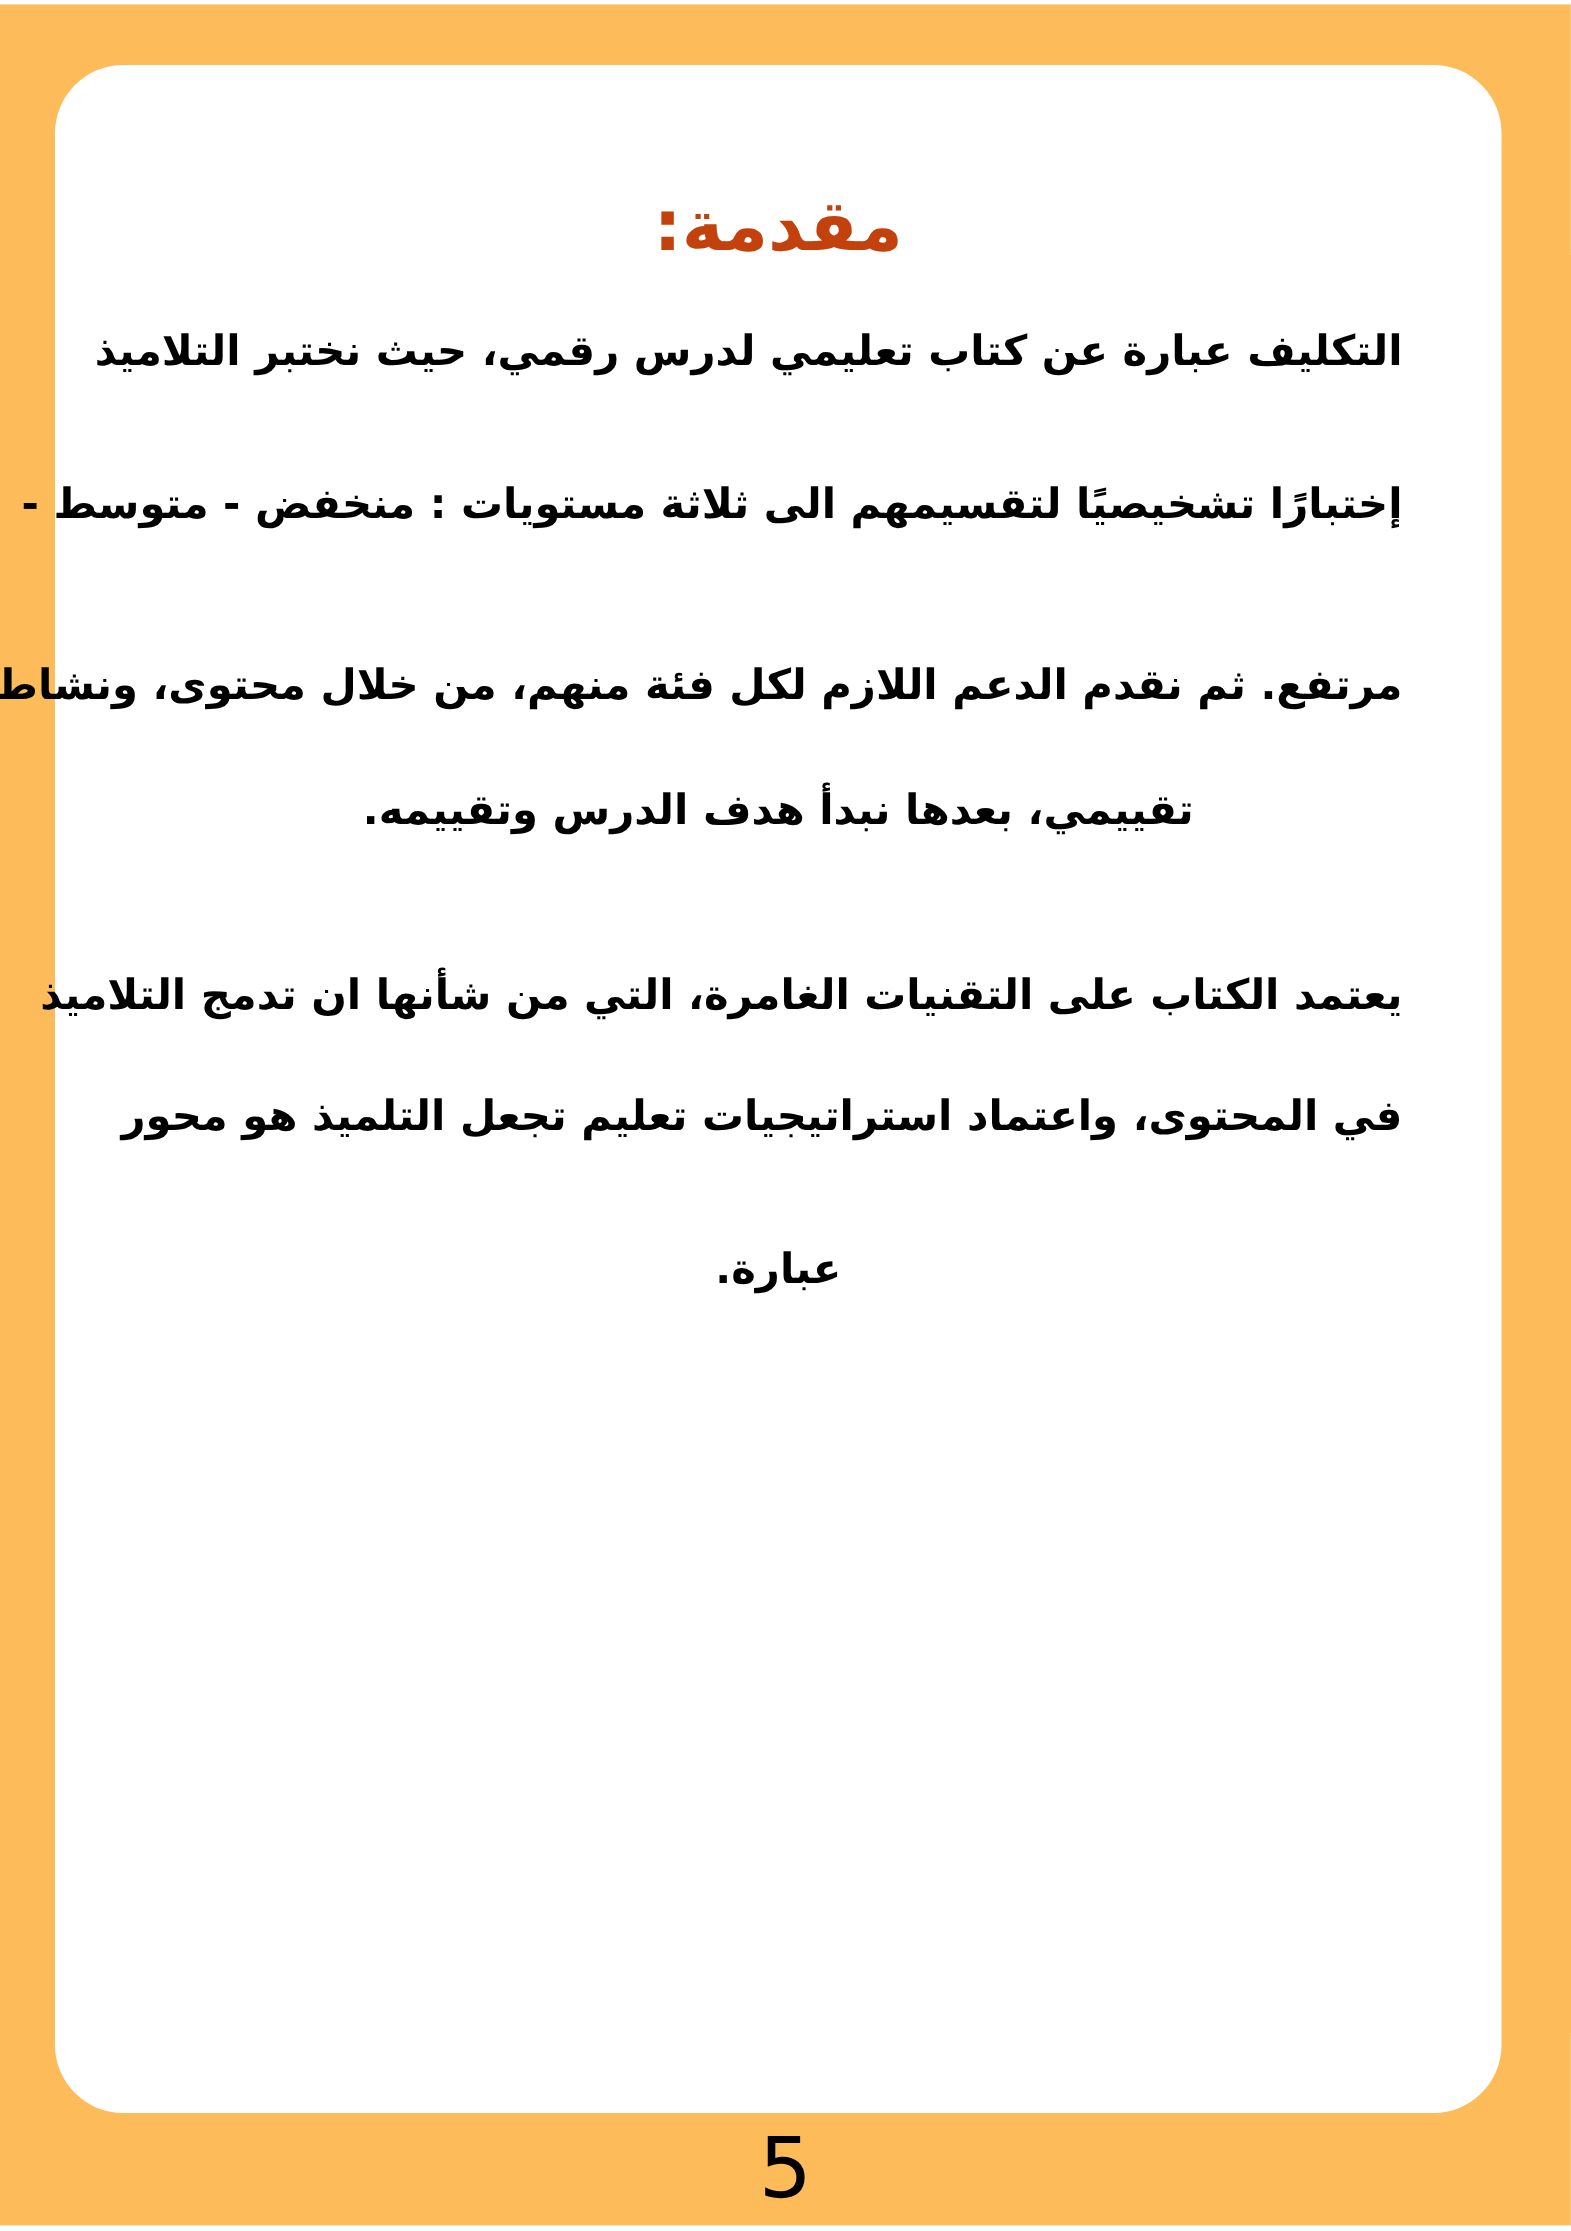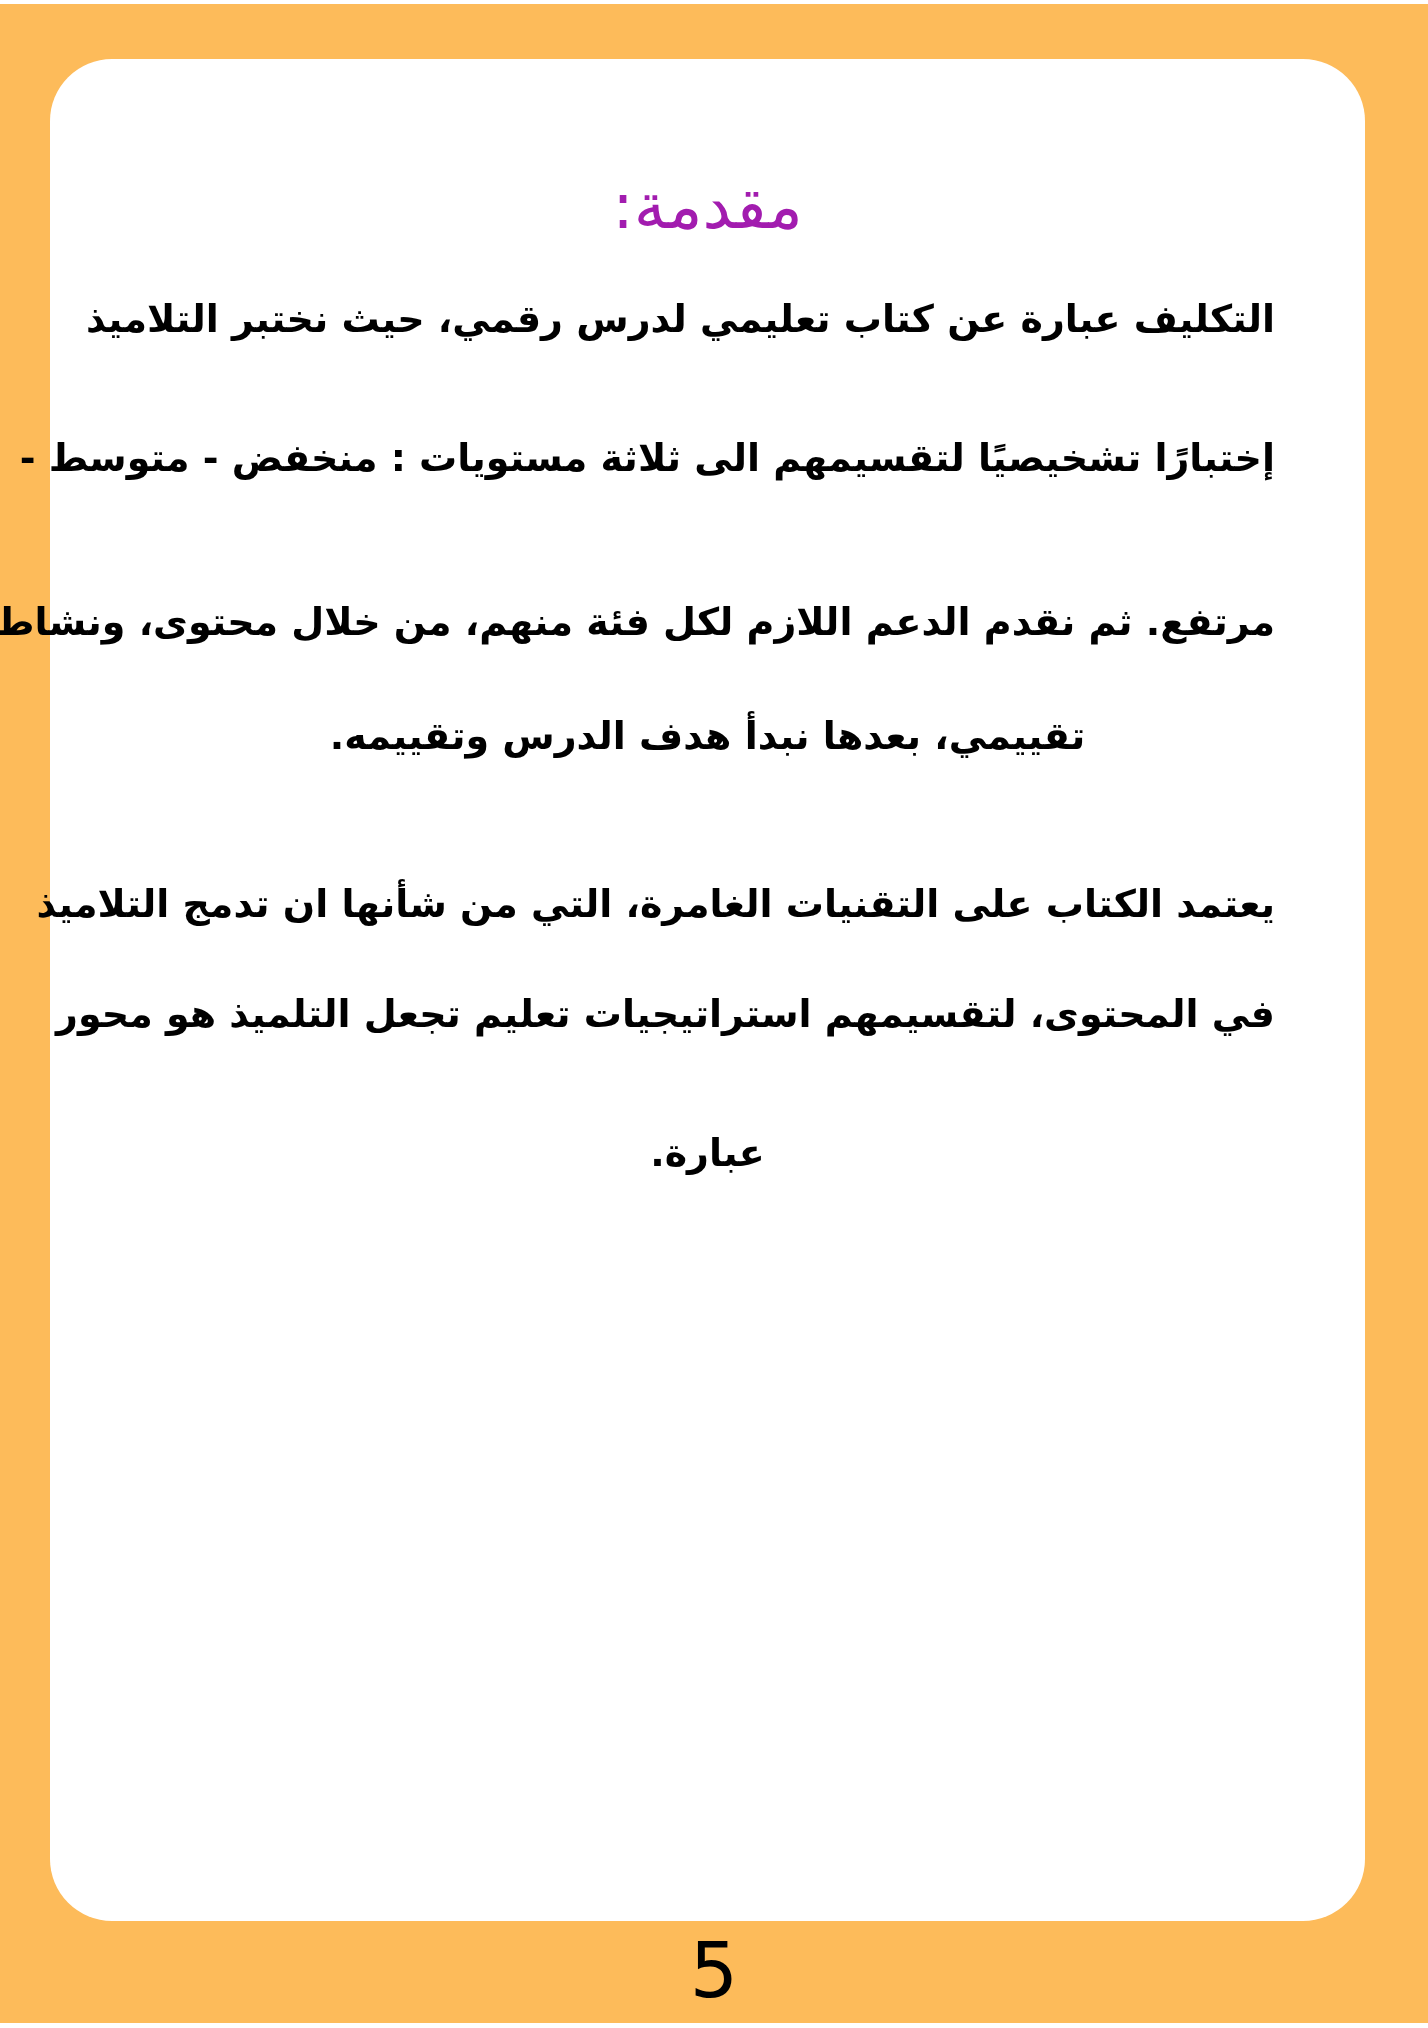--- a/index.html
+++ b/index.html
@@ -33,22 +33,22 @@
     }
     .title {
       position: absolute;
       left: 0;
       right: 0;
       top: 102px;
       text-align: center;
       direction: rtl;
       font-family: "DejaVu Sans", sans-serif;
       font-size: 64px;
-      font-weight: normal;
-      color: #a21caf;
+      font-weight: bold;
+      color: #c2410c;
       line-height: 90px;
       margin: 0;
     }
     .body-text {
       position: absolute;
       left: 90px;
       right: 90px;
       direction: rtl;
       text-align: center;
       font-family: "DejaVu Sans", sans-serif;
@@ -87,19 +87,19 @@
 
     <div class="body-text" style="top:230px;">
       <div class="line" style="top:0px;">التكليف عبارة عن كتاب تعليمي لدرس رقمي، حيث نختبر التلاميذ</div>
       <div class="line" style="top:139px;">إختبارًا تشخيصيًا لتقسيمهم الى ثلاثة مستويات : منخفض - متوسط -</div>
       <div class="line" style="top:291px;margin-top:12px;">مرتفع. ثم نقدم الدعم اللازم لكل فئة منهم، من خلال محتوى، ونشاط</div>
       <div class="line" style="top:417px;text-align:center;">تقييمي، بعدها نبدأ هدف الدرس وتقييمه.</div>
     </div>
 
     <div class="body-text" style="top:786px;">
       <div class="line" style="top:12px;margin-top:17px;">يعتمد الكتاب على التقنيات الغامرة، التي من شأنها ان تدمج التلاميذ</div>
-      <div class="line" style="top:139px;">في المحتوى، لتقسيمهم استراتيجيات تعليم تجعل التلميذ هو محور</div>
+      <div class="line" style="top:139px;">في المحتوى، واعتماد استراتيجيات تعليم تجعل التلميذ هو محور</div>
       <div class="line" style="top:278px;">عبارة.</div>
     </div>
   </div>
 
   <div class="page-number">5</div>
 </div>
 
 </body></html>

